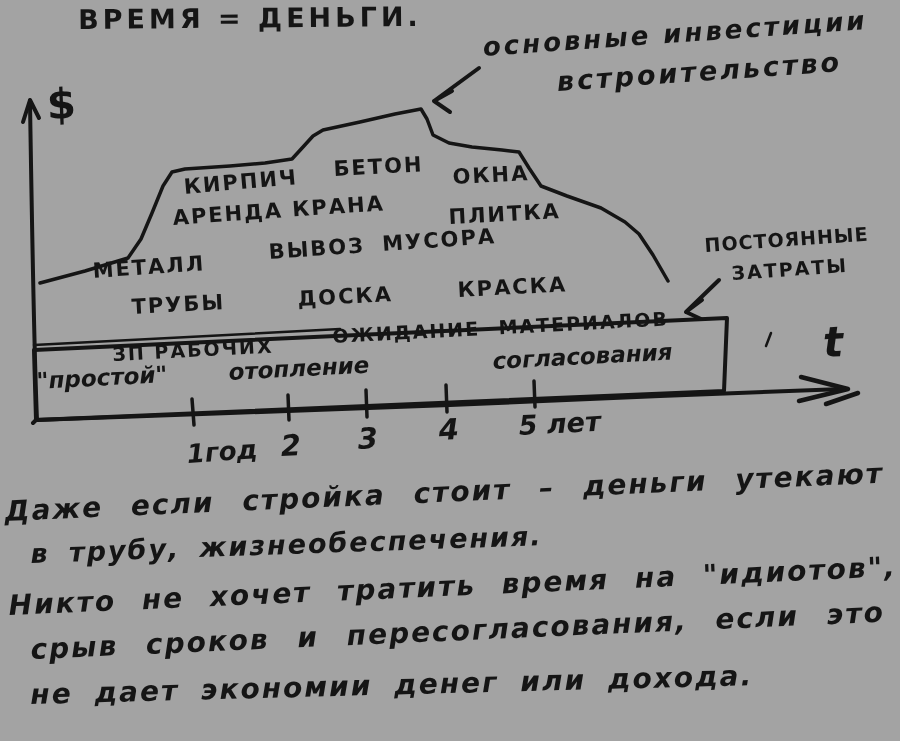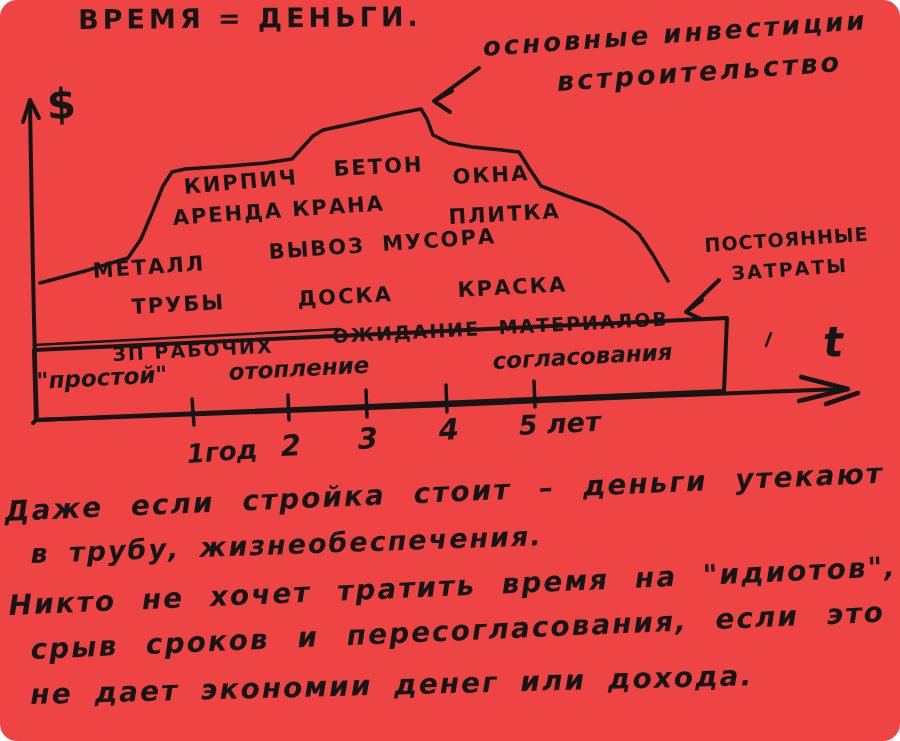--- a/index.html
+++ b/index.html
@@ -1,20 +1,19 @@
 <!DOCTYPE html>
 <html><head>
 <meta charset="utf-8">
 <style>
   html,body { margin:0; padding:0; background:#ffffff; }
   .canvas {
     position:relative; width:900px; height:741px;
-    background:#ef4444; overflow:hidden; color:#151515;
+    background:#a3a3a3; overflow:hidden; color:#151515;
     font-family:"DejaVu Sans","Liberation Sans",sans-serif;
-    border-radius:17px;
   }
   svg.ink { position:absolute; left:0; top:0; }
   .txt { position:absolute; white-space:nowrap; transform-origin:0 0; line-height:1; }
   .caps { font-family:"DejaVu Sans","Liberation Sans",sans-serif; font-weight:bold; letter-spacing:2px; }
   .hand { font-family:"DejaVu Sans","Liberation Sans",sans-serif; font-weight:bold; font-style:italic; }
 
   
   .t-title   { left:78px;  top:6px;   font-size:27px; letter-spacing:4px; transform:rotate(-0.5deg); }
   .t-ann1a   { left:482px; top:34px;  font-size:26px; letter-spacing:3px; transform:rotate(-4deg); }
   .t-ann1b   { left:556px; top:68px;  font-size:27px; letter-spacing:3px; transform:rotate(-4deg); }

